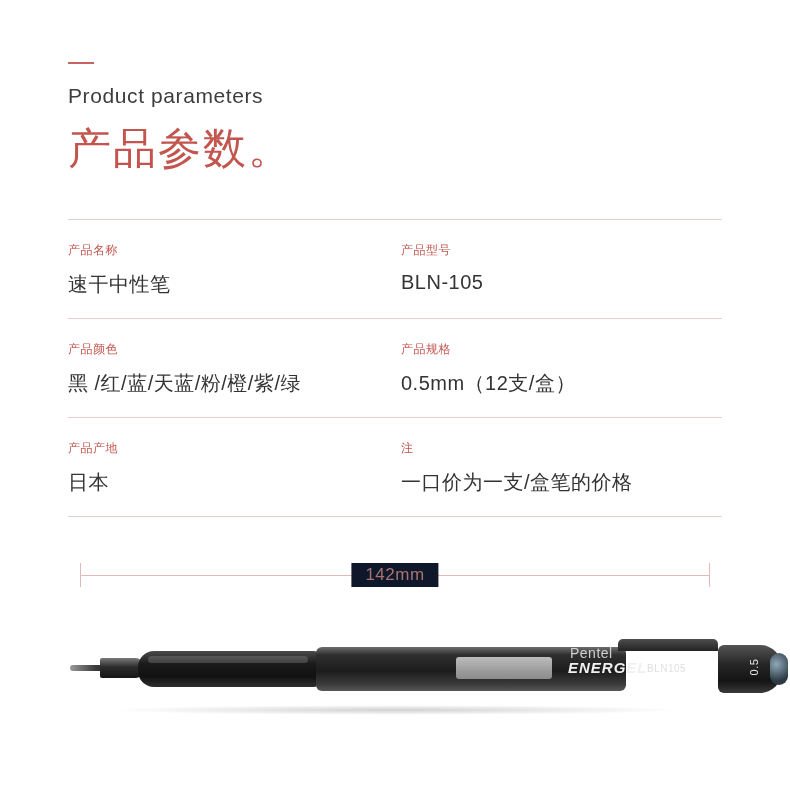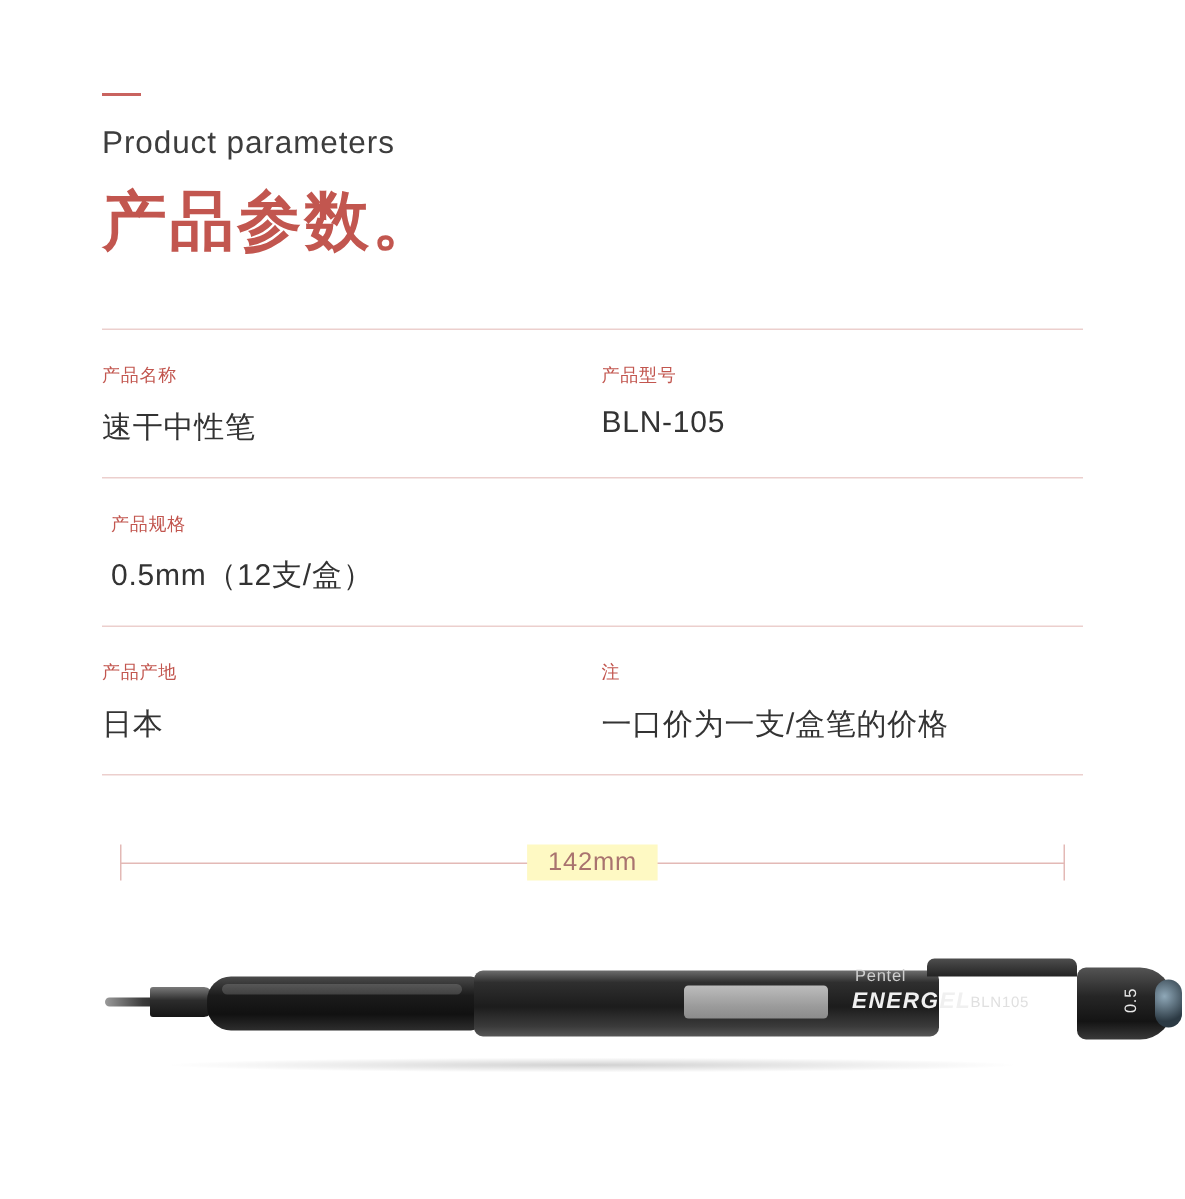--- a/index.html
+++ b/index.html
@@ -35,21 +35,21 @@
   .eyebrow {
     font-size: 21px;
     color: #3d3d3d;
     letter-spacing: 0.6px;
     font-weight: 400;
     margin: 0 0 16px 0;
   }
   .title-cn {
     font-size: 43px;
     color: #c2564f;
-    font-weight: 700;
+    font-weight: 400;
     letter-spacing: 2px;
     margin: 0;
     line-height: 1.15;
   }
 
   
   .params {
     margin-top: 46px;
     border-top: 1px solid #eccfcd;
   }
@@ -104,21 +104,21 @@
     height: 24px;
     background: #e3b9b6;
   }
   .dim-cap.left { left: 0; }
   .dim-cap.right { right: 0; }
   .dim-label {
     position: absolute;
     top: 8px;
     left: 50%;
     transform: translateX(-50%);
-    background: #fef9c3;
+    background: #0f172a;
     padding: 0 14px;
     font-size: 17px;
     color: #a9736f;
     letter-spacing: 0.5px;
     line-height: 24px;
   }
 
   
   .pen-wrap {
     position: relative;
@@ -204,21 +204,21 @@
     left: 577px;
     top: 20px;
     font-size: 10px;
     color: #e0e0e0;
     letter-spacing: 0.5px;
   }
   .pen-maker {
     position: absolute;
     left: 500px;
     top: 2px;
-    font-size: 11px;
+    font-size: 14px;
     color: #cfcfcf;
     letter-spacing: 0.5px;
   }
   .pen-size {
     position: absolute;
     left: 676px;
     top: 18px;
     font-size: 11px;
     color: #e8e8e8;
     transform: rotate(-90deg);
@@ -279,20 +279,24 @@
         <div class="param-label">产品名称</div>
         <div class="param-value">速干中性笔</div>
       </div>
       <div class="param-cell right">
         <div class="param-label">产品型号</div>
         <div class="param-value">BLN-105</div>
       </div>
     </div>
 
     <div class="param-row">
+      <div class="param-cell">
+        <div class="param-label">产品颜色</div>
+        <div class="param-value">黑 /红/蓝/天蓝/粉/橙/紫/绿</div>
+      </div>
       <div class="param-cell right">
         <div class="param-label">产品规格</div>
         <div class="param-value">0.5mm（12支/盒）</div>
       </div>
     </div>
 
     <div class="param-row">
       <div class="param-cell">
         <div class="param-label">产品产地</div>
         <div class="param-value">日本</div>

